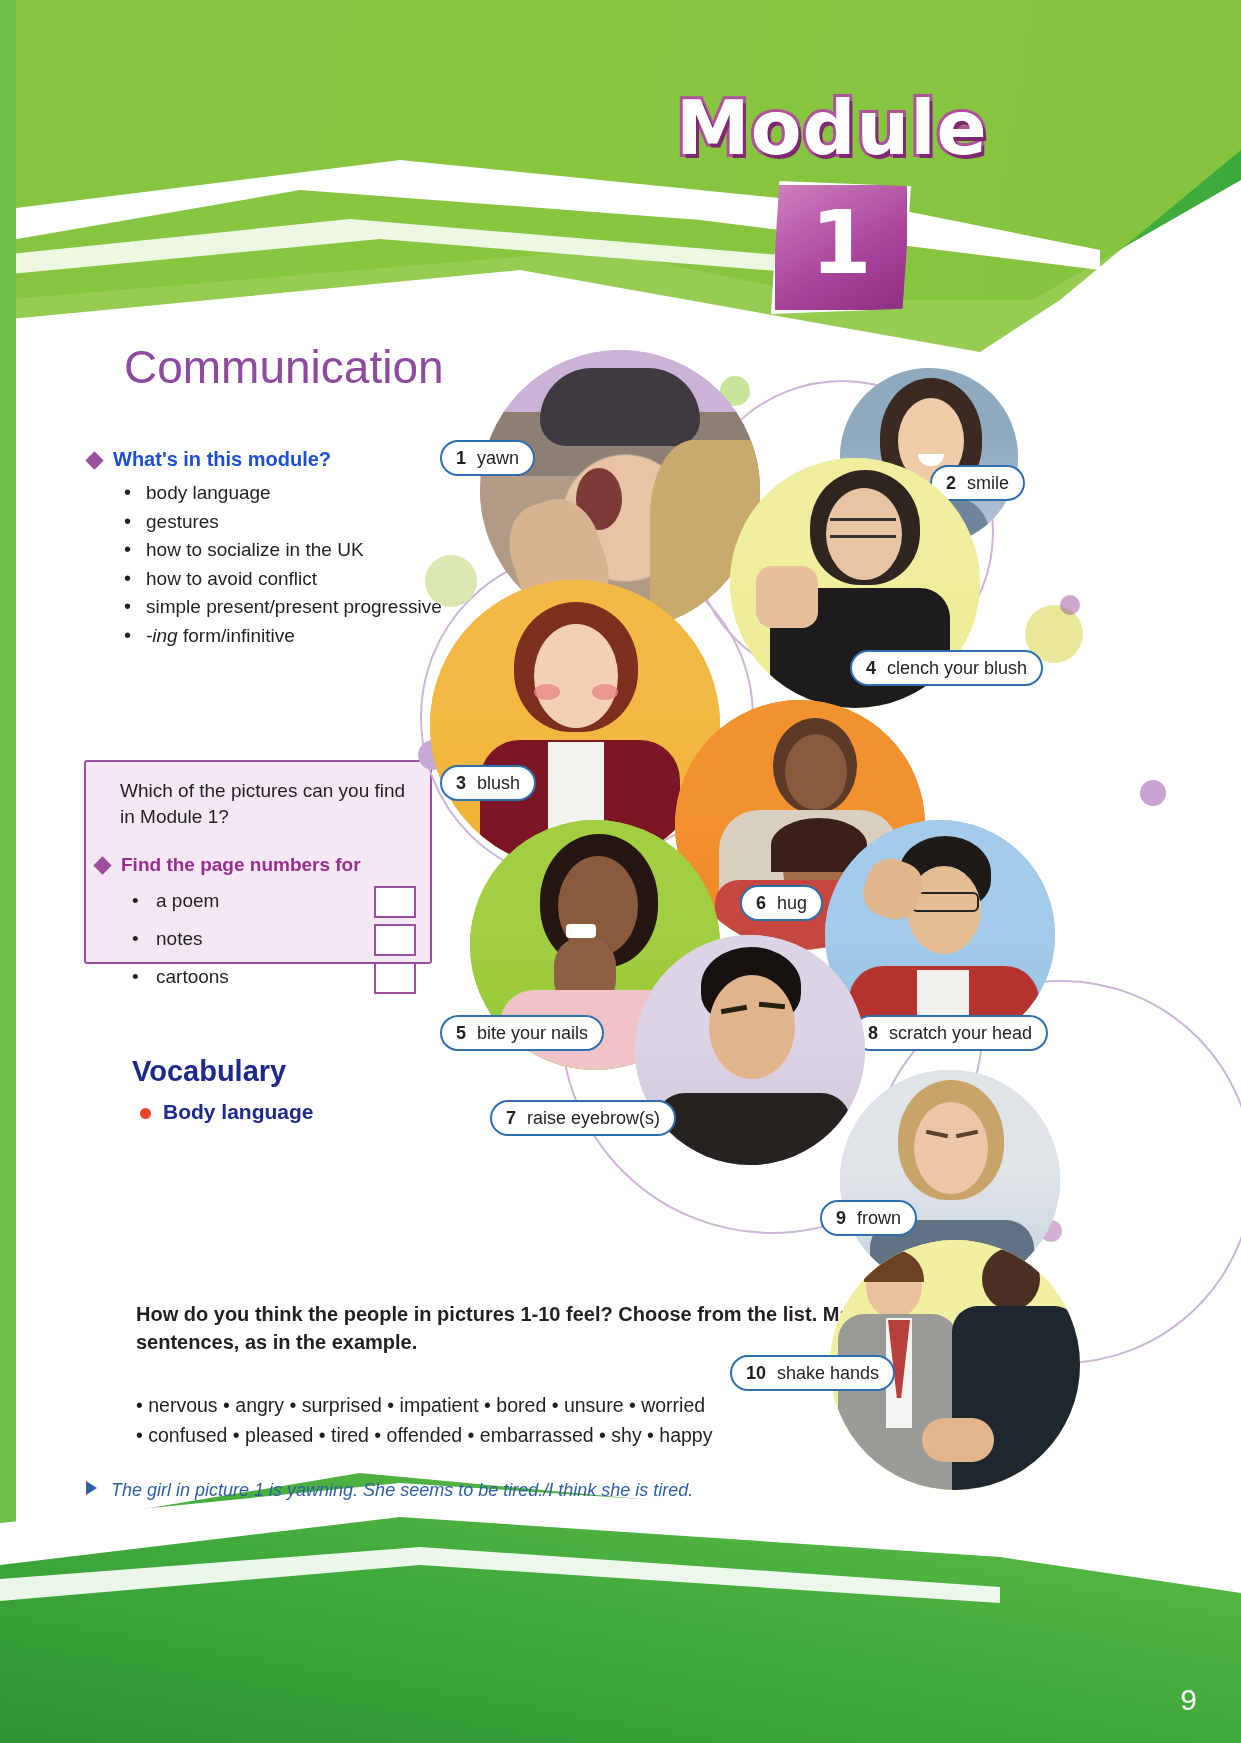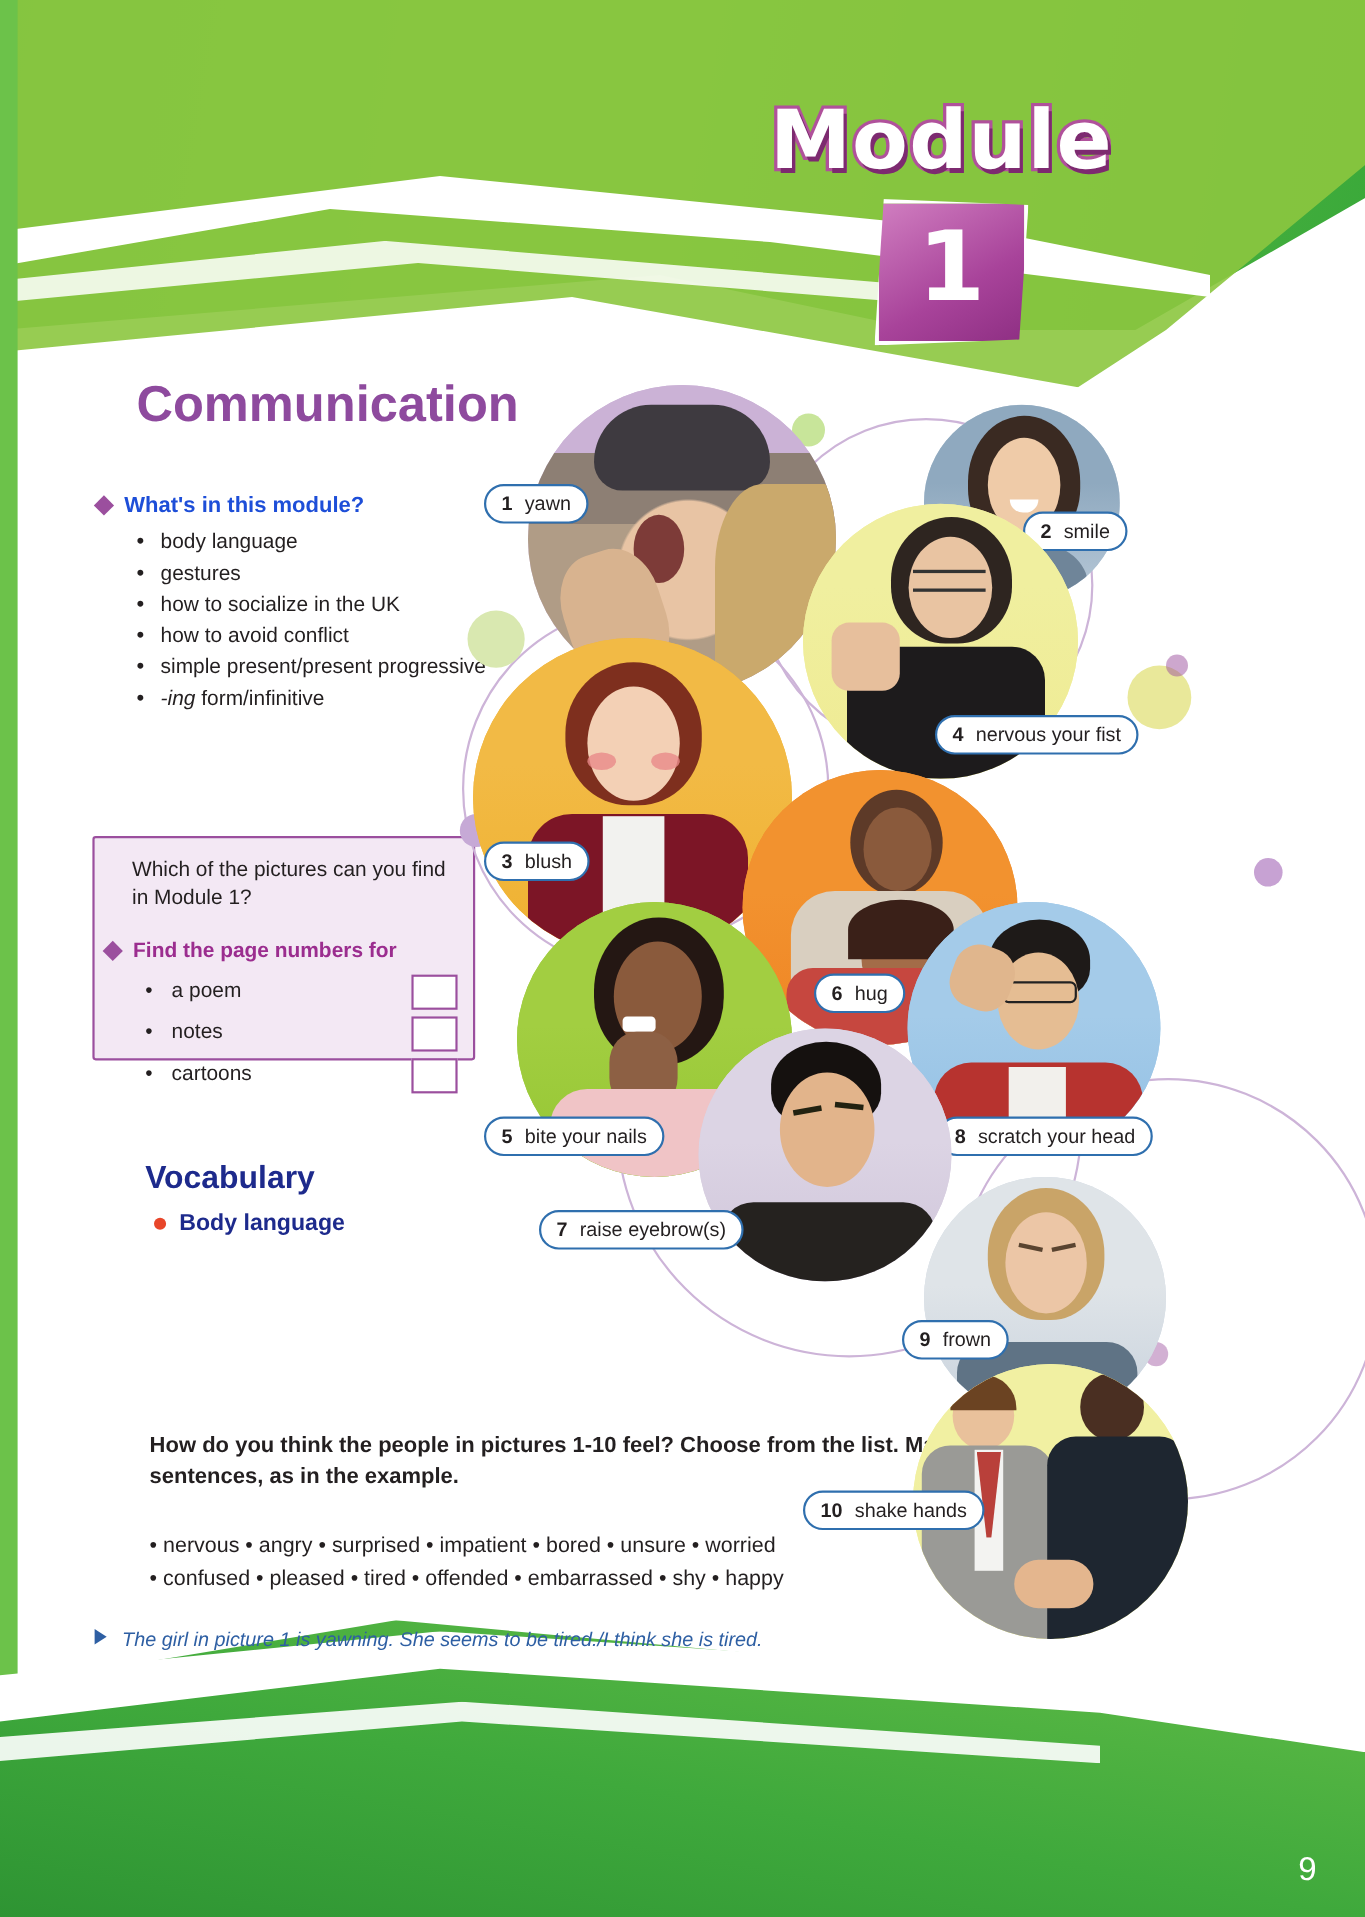--- a/index.html
+++ b/index.html
@@ -50,21 +50,21 @@
     position:absolute;left:0;bottom:120px;width:1000px;height:80px;
     background:#ffffff;opacity:.9;
     clip-path:polygon(0 36px,420px 4px,1000px 44px,1000px 60px,420px 22px,0 58px);
   }
   .green-side{
     position:absolute;left:0;top:0;width:16px;height:1743px;background:#6cc24a;
   }
 
   
   .module-badge{
-    position:absolute;left:700px;top:85px;width:360px;height:240px;
+    position:absolute;left:676px;top:85px;width:360px;height:240px;
   }
   .module-word{
     position:absolute;left:0;top:0;
     font-family:"DejaVu Sans", sans-serif;
     font-weight:bold;font-size:74px;letter-spacing:1px;
     color:#ffffff;
     -webkit-text-stroke:6px #b0519b;
     paint-order:stroke fill;
     text-shadow:3px 4px 0 #7d2a70;
   }
@@ -77,21 +77,21 @@
   }
   .module-num{
     position:absolute;left:0;top:6px;width:132px;text-align:center;
     font-family:"DejaVu Sans", sans-serif;
     font-weight:bold;font-size:88px;color:#ffffff;
   }
 
   
   .communication{
     position:absolute;left:124px;top:340px;
-    font-size:46px;color:#8e4a9e;font-weight:bold;
+    font-size:46px;color:#8e4a9e;font-weight:normal;
     font-family:"Liberation Sans", sans-serif;
   }
 
   .diamond{
     display:inline-block;width:13px;height:13px;background:#9b4f9e;
     transform:rotate(45deg);margin-right:12px;vertical-align:middle;
   }
 
   .sec-whats{
     position:absolute;left:88px;top:448px;width:380px;
@@ -331,21 +331,21 @@
     <div class="photo" style="left:290px;top:118px;width:250px;height:250px;background:#f0ef9f;">
       <div class="ph" style="background:linear-gradient(180deg,#f0ef9f 0 30%,#efeb93 100%);"></div>
       <div style="position:absolute;left:80px;top:12px;width:110px;height:115px;border-radius:50% 50% 45% 45%;background:#2e2520;"></div>
       <div style="position:absolute;left:96px;top:30px;width:76px;height:92px;border-radius:50%;background:#e9c4a2;"></div>
       <div style="position:absolute;left:100px;top:60px;width:66px;height:14px;border-top:3px solid #333;border-bottom:3px solid #333;"></div>
       <div style="position:absolute;left:40px;top:130px;width:180px;height:120px;background:#1d1b1c;border-radius:30px 30px 0 0;"></div>
       <div style="position:absolute;left:26px;top:108px;width:62px;height:62px;border-radius:16px;background:#e7bf9c;"></div>
     </div>
     <div class="label" style="left:410px;top:310px;">
       <b>4</b>
-        <span>nervous your fist</span>
+        <span>clench your blush</span>
     </div>
 
     <div class="photo" style="left:-10px;top:240px;width:290px;height:290px;background:#f0b53c;">
       <div class="ph" style="background:linear-gradient(180deg,#f2ba45 0 40%,#efb130 100%);"></div>
       <div style="position:absolute;left:84px;top:22px;width:124px;height:130px;border-radius:50% 50% 46% 46%;background:#7e2f1e;"></div>
       <div style="position:absolute;left:104px;top:44px;width:84px;height:104px;border-radius:50%;background:#f3d0b5;"></div>
       <div style="position:absolute;left:104px;top:104px;width:26px;height:16px;border-radius:50%;background:#e88a8a;opacity:.8;"></div>
       <div style="position:absolute;left:162px;top:104px;width:26px;height:16px;border-radius:50%;background:#e88a8a;opacity:.8;"></div>
       <div style="position:absolute;left:50px;top:160px;width:200px;height:130px;background:#7c1526;border-radius:40px 40px 0 0;"></div>
       <div style="position:absolute;left:118px;top:162px;width:56px;height:128px;background:#f2f2ef;"></div>

